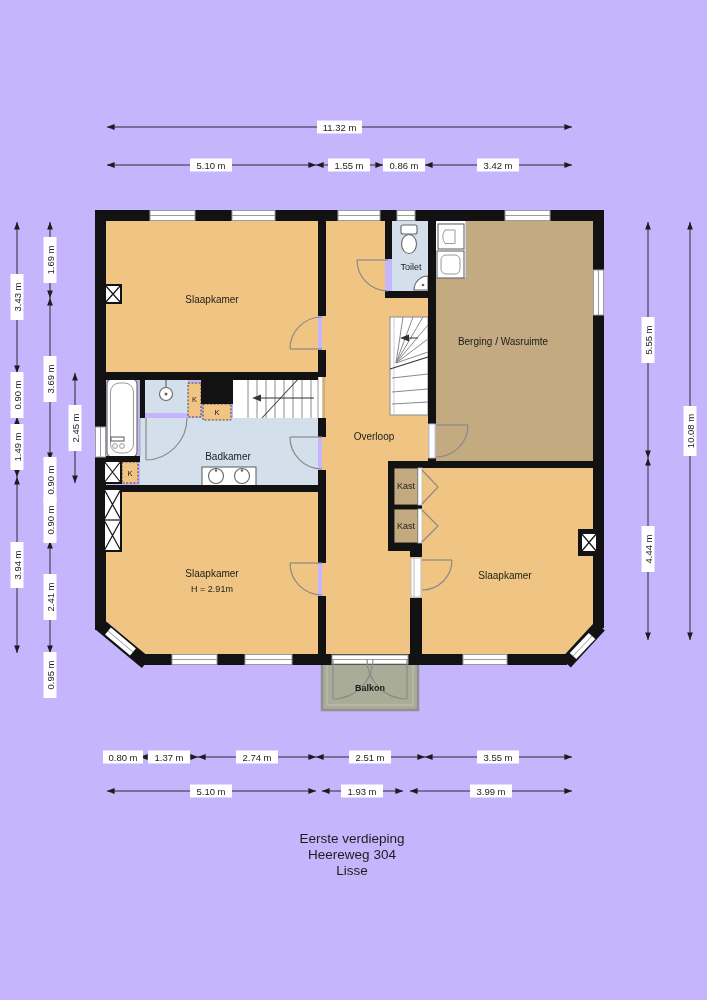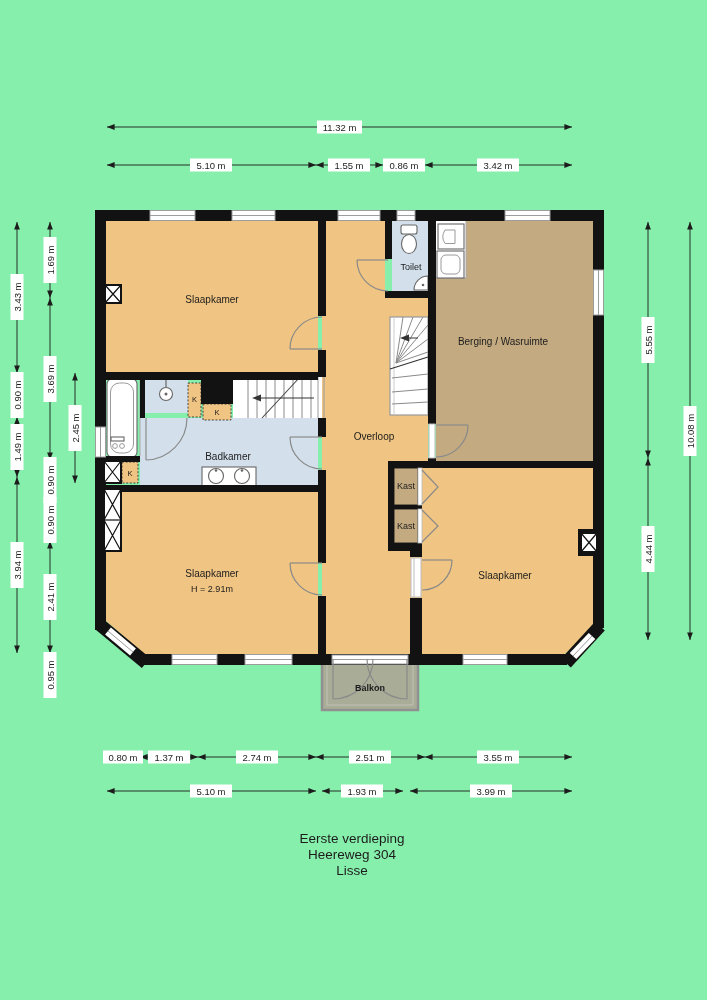--- a/index.html
+++ b/index.html
@@ -1,16 +1,16 @@
 <!DOCTYPE html>
 <html><head>
 <meta charset="utf-8">
 <style>
   html,body{margin:0;padding:0;background:#fff;}
-  .stage{position:relative;width:707px;height:1000px;background:#86efac;
+  .stage{position:relative;width:707px;height:1000px;background:#c4b5fd;
          font-family:"Liberation Sans",sans-serif;overflow:hidden;}
   svg{display:block;}
   svg text{fill:#1c1c1c;}
   .dim-t{font-size:9.5px;}
   .room-t{font-size:10px;}
   .room-s{font-size:9px;}
   .k-t{font-size:7.5px;}
   .title-t{font-size:13.5px;}
   .dimline{stroke:#1c1c1c;stroke-width:0.9;}
   .dbg{fill:#fff;}

